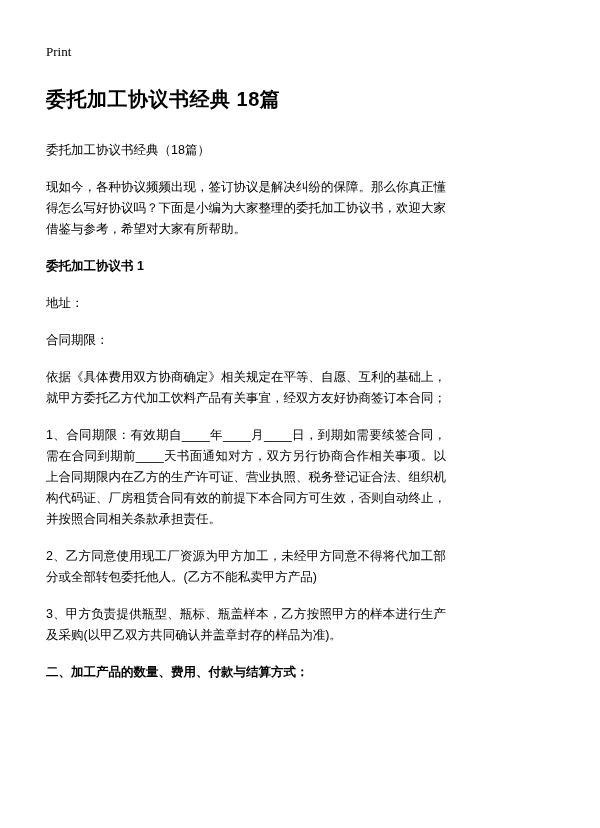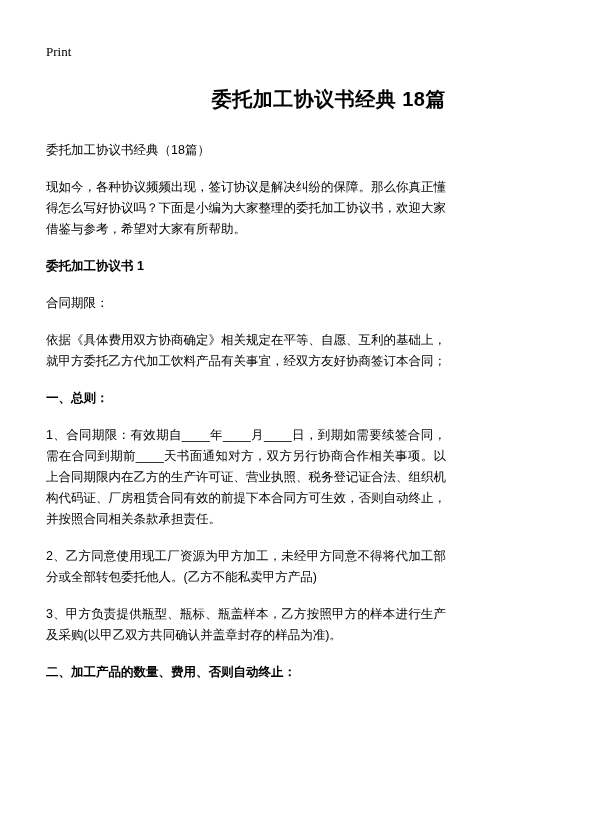--- a/index.html
+++ b/index.html
@@ -22,21 +22,21 @@
     padding: 44px 46px 0 46px;
   }
   .print-label {
     font-size: 13px;
     line-height: 16px;
     color: #000;
     margin: 0 0 26px 0;
     font-family: "Liberation Serif", serif;
   }
   .doc-title {
-    text-align: right;
+    text-align: left;
     font-size: 20px;
     font-weight: bold;
     line-height: 26px;
     margin: 0 0 28px 0;
     letter-spacing: 0.5px;
   }
   .para {
     font-size: 12.5px;
     line-height: 21px;
     margin: 8px 0 16px 0;
@@ -53,23 +53,23 @@
 <div class="page">
 
   <div class="print-label">Print</div>
 
   <h1 class="doc-title">委托加工协议书经典  18篇</h1>
 
   <div class="body-content">
     <p class="para">委托加工协议书经典（18篇）</p>
     <p class="para">现如今，各种协议频频出现，签订协议是解决纠纷的保障。那么你真正懂得怎么写好协议吗？下面是小编为大家整理的委托加工协议书，欢迎大家借鉴与参考，希望对大家有所帮助。</p>
     <p class="para bold">委托加工协议书 1</p>
+    <p class="para">地址：</p>
     <p class="para">合同期限：</p>
     <p class="para">依据《具体费用双方协商确定》相关规定在平等、自愿、互利的基础上，就甲方委托乙方代加工饮料产品有关事宜，经双方友好协商签订本合同；</p>
-    <p class="para bold">一、总则：</p>
     <p class="para">1、合同期限：有效期自____年____月____日，到期如需要续签合同，需在合同到期前____天书面通知对方，双方另行协商合作相关事项。以上合同期限内在乙方的生产许可证、营业执照、税务登记证合法、组织机构代码证、厂房租赁合同有效的前提下本合同方可生效，否则自动终止，并按照合同相关条款承担责任。</p>
     <p class="para">2、乙方同意使用现工厂资源为甲方加工，未经甲方同意不得将代加工部分或全部转包委托他人。(乙方不能私卖甲方产品)</p>
     <p class="para">3、甲方负责提供瓶型、瓶标、瓶盖样本，乙方按照甲方的样本进行生产及采购(以甲乙双方共同确认并盖章封存的样品为准)。</p>
-    <p class="para bold">二、加工产品的数量、费用、否则自动终止：</p>
+    <p class="para bold">二、加工产品的数量、费用、付款与结算方式：</p>
 
   </div>
 
 </div>
 
 </body></html>

